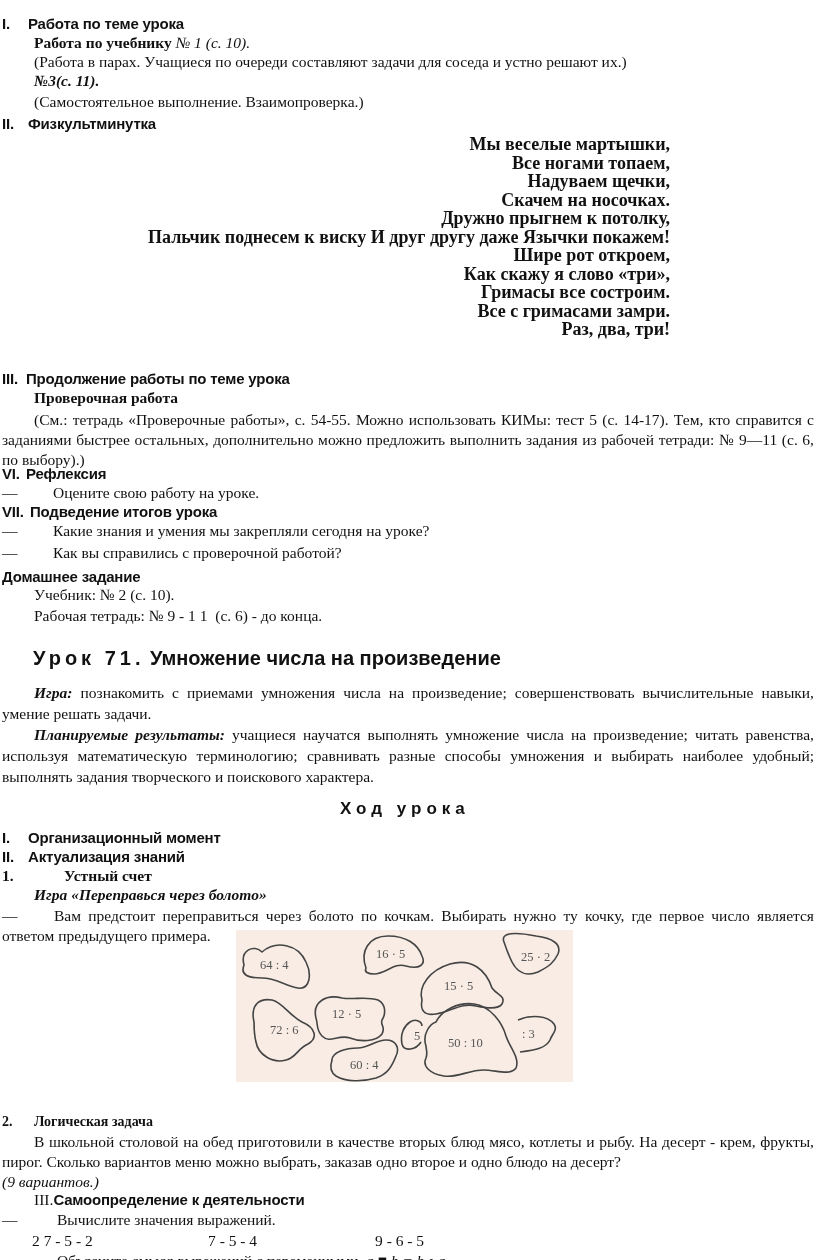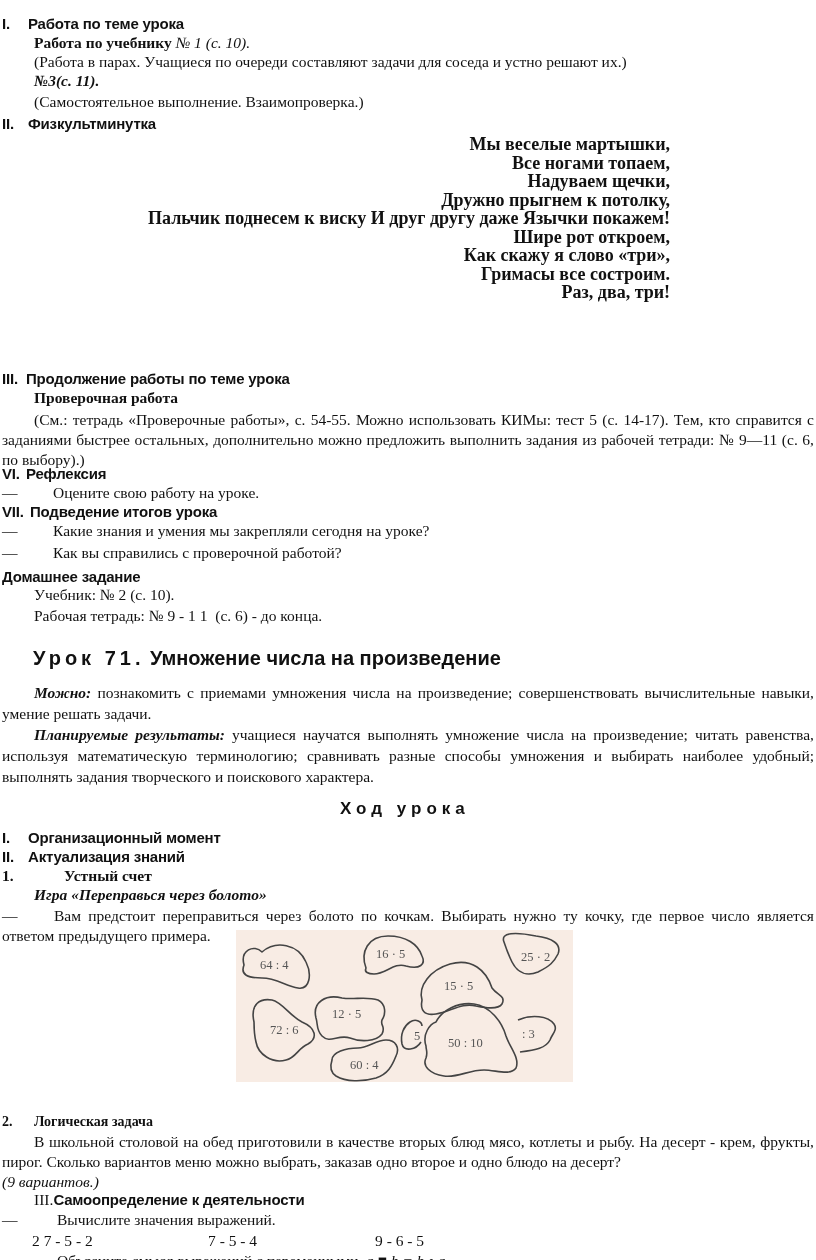--- a/index.html
+++ b/index.html
@@ -41,25 +41,27 @@
 <div class="abs serif bold ital" style="left:34px; top:58px;">№3(с. 11).</div>
 <div class="abs serif" style="left:34px; top:79px;">(Самостоятельное выполнение. Взаимопроверка.)</div>
 
 <div class="abs h-sans" style="left:2px; top:101px;">
   <span class="num">II.</span><span>Физкультминутка</span>
 </div>
 <div class="abs poem" style="left:148px; top:121px; line-height:18.5px;">
   <div>Мы веселые мартышки,</div>
   <div>Все ногами топаем,</div>
   <div>Надуваем щечки,</div>
+  <div>Скачем на носочках.</div>
   <div>Дружно прыгнем к потолку,</div>
   <div>Пальчик поднесем к виску И друг другу даже Язычки покажем!</div>
   <div>Шире рот откроем,</div>
   <div>Как скажу я слово «три»,</div>
   <div>Гримасы все состроим.</div>
+  <div>Все с гримасами замри.</div>
   <div>Раз, два, три!</div>
 </div>
 
 <div class="abs h-sans" style="left:2px; top:356px;">
   <span style="display:inline-block;width:24px;">III.</span><span>Продолжение работы по теме урока</span>
 </div>
 <div class="abs serif bold" style="left:34px; top:375px;">Проверочная работа</div>
 <div class="abs serif just" style="left:2px; top:396px; width:812px; text-indent:32px; line-height:20px;">(См.: тетрадь «Проверочные работы», с. 54-55. Можно использовать КИМы: тест 5 (с. 14-17). Тем, кто справится с заданиями быстрее остальных, дополнительно можно предложить выполнить задания из рабочей тетради: № 9—11 (с. 6, по выбору).)</div>
 
 <div class="abs h-sans" style="left:2px; top:451px;">
@@ -84,21 +86,21 @@
 
 <div class="abs h-sans" style="left:2px; top:554px;">Домашнее задание</div>
 <div class="abs serif" style="left:34px; top:572px;">Учебник: № 2 (с. 10).</div>
 <div class="abs serif" style="left:34px; top:593px; white-space:pre;">Рабочая тетрадь: № 9 - 1 1  (с. 6) - до конца.</div>
 
 <div class="abs lesson-title" style="left:33px; top:633px;">
   <span class="spaced">Урок 71.</span>
   <span>Умножение числа на произведение</span>
 </div>
 
-<div class="abs serif just" style="left:2px; top:668px; width:812px; text-indent:32px; line-height:21px;"><span class="bold ital">Можно:</span><span> познакомить с приемами умножения числа на произведение; совершенствовать вычислительные навыки, умение решать задачи.</span></div>
+<div class="abs serif just" style="left:2px; top:668px; width:812px; text-indent:32px; line-height:21px;"><span class="bold ital">Игра:</span><span> познакомить с приемами умножения числа на произведение; совершенствовать вычислительные навыки, умение решать задачи.</span></div>
 
 <div class="abs serif just" style="left:2px; top:710px; width:812px; text-indent:32px; line-height:21px;"><span class="bold ital">Планируемые результаты:</span><span> учащиеся научатся выполнять умножение числа на произведение; читать равенства, используя математическую терминологию; сравнивать разные способы умножения и выбирать наиболее удобный; выполнять задания творческого и поискового характера.</span></div>
 
 <div class="abs course-title" style="left:340px; top:785px;">Ход урока</div>
 
 <div class="abs h-sans" style="left:2px; top:815px;">
   <span class="num">I.</span><span>Организационный момент</span>
 </div>
 <div class="abs h-sans" style="left:2px; top:834px;">
   <span class="num">II.</span><span>Актуализация знаний</span>

